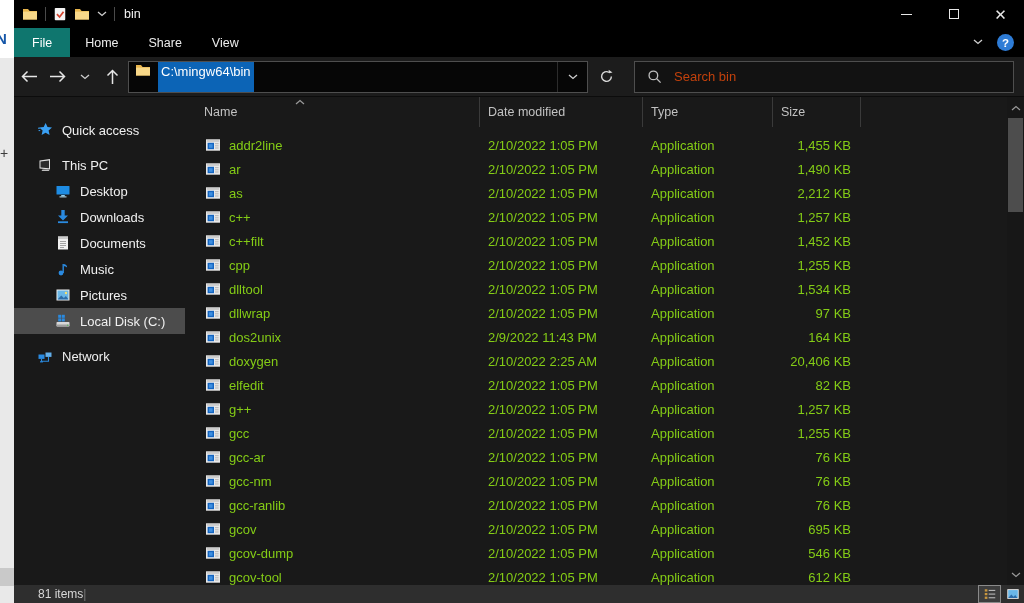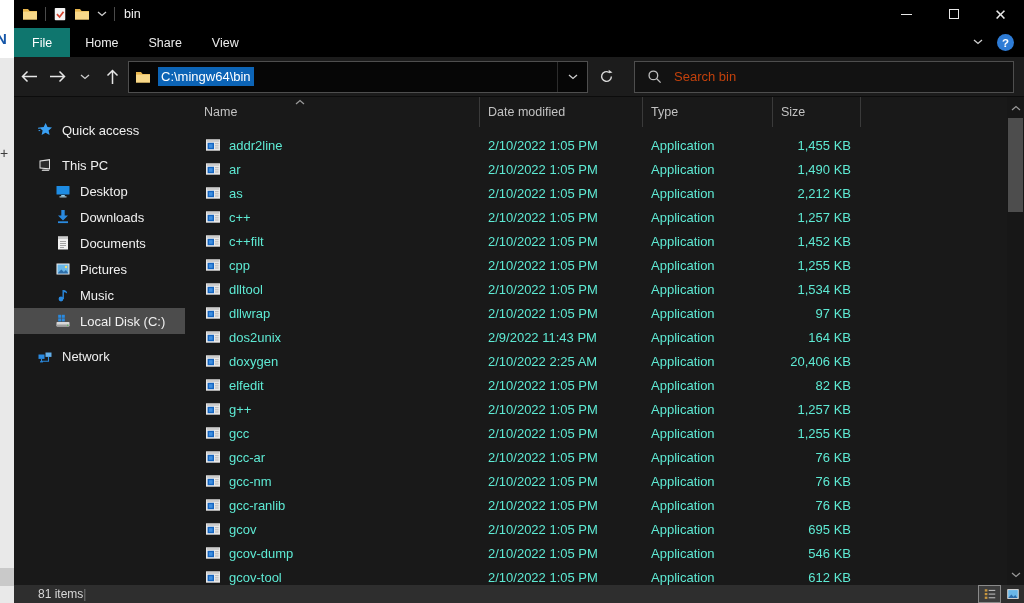--- a/index.html
+++ b/index.html
@@ -41,21 +41,21 @@
   .rib-chev { width:12px; height:7px; display:inline-flex; }
   .help-circle { width:17px; height:17px; border-radius:50%; background:#2e7cd6; color:#fff;
                  font-size:11.5px; font-weight:bold; display:flex; align-items:center; justify-content:center; }
 
   
   .toolbar { height:40px; background:#1c1c1c; display:flex; align-items:center; flex:0 0 auto;
              border-bottom:1px solid #0c0c0c; }
   .nav-btns { display:flex; align-items:center; width:114px; justify-content:space-evenly; }
   .nav-btn { width:24px; height:26px; display:flex; align-items:center; justify-content:center; }
   .address-input { width:460px; height:32px; background:#060606; border:1px solid #4e4e4e;
-                   display:flex; align-items:center; padding-left:6px; }
+                   display:flex; padding-left:6px; }
   .addr-text { margin-left:7px; background:#0c64b6; color:#fff; font-size:13px; padding:2px 3px; }
   .addr-chevron { margin-left:auto; width:30px; height:100%; display:flex; align-items:center;
                   justify-content:center; border-left:1px solid #2c2c2c; }
   .refresh-btn { width:37px; height:32px; display:flex; align-items:center; justify-content:center; }
   .search-box { flex:1; height:32px; margin-left:9px; margin-right:10px; background:#121212;
                 border:1px solid #4e4e4e; display:flex; align-items:center; padding:0 12px; gap:12px; }
   .search-ph { color:#c2410c; font-size:13px; }
 
   
   .content { flex:1; display:flex; min-height:0; }
@@ -70,21 +70,21 @@
   .colheader { height:30px; display:flex; align-items:center; font-size:12.5px; color:#c2c2c2;
                flex:0 0 auto; position:relative; }
   .hc { height:100%; display:flex; align-items:center; border-right:1px solid #3a3a3a; }
   .hc-name { width:295px; padding-left:19px; }
   .hc-date { width:163px; padding-left:8px; }
   .hc-type { width:130px; padding-left:8px; }
   .hc-size { width:88px;  padding-left:8px; }
   .sort-chev { position:absolute; left:110px; top:2px; width:10px; height:5px; }
 
   .rows { flex:1; overflow:hidden; padding-top:6px; }
-  .row { height:24px; display:flex; align-items:center; font-size:13px; color:#5eead4; }
+  .row { height:24px; display:flex; align-items:center; font-size:13px; color:#84cc16; }
   .c-name { width:295px; display:flex; align-items:center; gap:8px; padding-left:20px; }
   .c-date { width:163px; padding-left:8px; }
   .c-type { width:130px; padding-left:8px; }
   .c-size { width:88px; text-align:right; padding-right:10px; }
 
   .scrollbar { position:absolute; right:0; top:0; width:17px; height:100%; background:#171717;
                z-index:5; }
   .sb-btn { position:absolute; left:0; width:17px; height:17px; display:flex; align-items:center; justify-content:center; }
   .sb-up { top:2px; } .sb-down { bottom:2px; }
   .sb-thumb { position:absolute; left:1px; top:21px; width:15px; height:94px; background:#4d4d4d; }
@@ -286,38 +286,38 @@
                 <rect x="3" y="1.5" width="10" height="2.6" fill="#cacaca"></rect>
                 <path d="M5 6.5h6M5 8.5h6M5 10.5h6M5 12.5h4" stroke="#9a9a9a" stroke-width="0.9"></path>
               </svg>
             </span>
     <span>Documents</span>
   </div>
 
   <div class="side-item ind1">
     <span class="icon16">
               <svg width="16" height="16" viewBox="0 0 16 16">
+                <circle cx="6" cy="12" r="2.4" fill="#2a8ae0"></circle>
+                <rect x="7.5" y="3" width="1.4" height="9" fill="#2a8ae0"></rect>
+                <path d="M8.9 3c2.2.5 3.3 1.7 3.2 3.4-1-.9-2-1.2-3.2-1.2z" fill="#2a8ae0"></path>
+              </svg>
+            </span>
+    <span>Music</span>
+  </div>
+
+  <div class="side-item ind1">
+    <span class="icon16">
+              <svg width="16" height="16" viewBox="0 0 16 16">
                 <rect x="1.5" y="2.5" width="13" height="11" fill="#efefef"></rect>
                 <rect x="2.5" y="3.5" width="11" height="9" fill="#6ab7e8"></rect>
                 <path d="M2.5 12.5l3.8-4 2.6 2.6 2-2.1 2.6 3.5z" fill="#2e6da8"></path>
                 <circle cx="11" cy="6" r="1.2" fill="#f7e06e"></circle>
               </svg>
             </span>
     <span>Pictures</span>
-  </div>
-
-  <div class="side-item ind1">
-    <span class="icon16">
-              <svg width="16" height="16" viewBox="0 0 16 16">
-                <circle cx="6" cy="12" r="2.4" fill="#2a8ae0"></circle>
-                <rect x="7.5" y="3" width="1.4" height="9" fill="#2a8ae0"></rect>
-                <path d="M8.9 3c2.2.5 3.3 1.7 3.2 3.4-1-.9-2-1.2-3.2-1.2z" fill="#2a8ae0"></path>
-              </svg>
-            </span>
-    <span>Music</span>
   </div>
 
 
   <div class="side-item ind1 selected">
     <span class="icon16">
               <svg width="16" height="16" viewBox="0 0 16 16">
                 <g fill="#2a8ae0">
                   <rect x="3.2" y="1.8" width="3" height="3"></rect>
                   <rect x="6.8" y="1.8" width="3" height="3"></rect>
                   <rect x="3.2" y="5.4" width="3" height="3"></rect>

